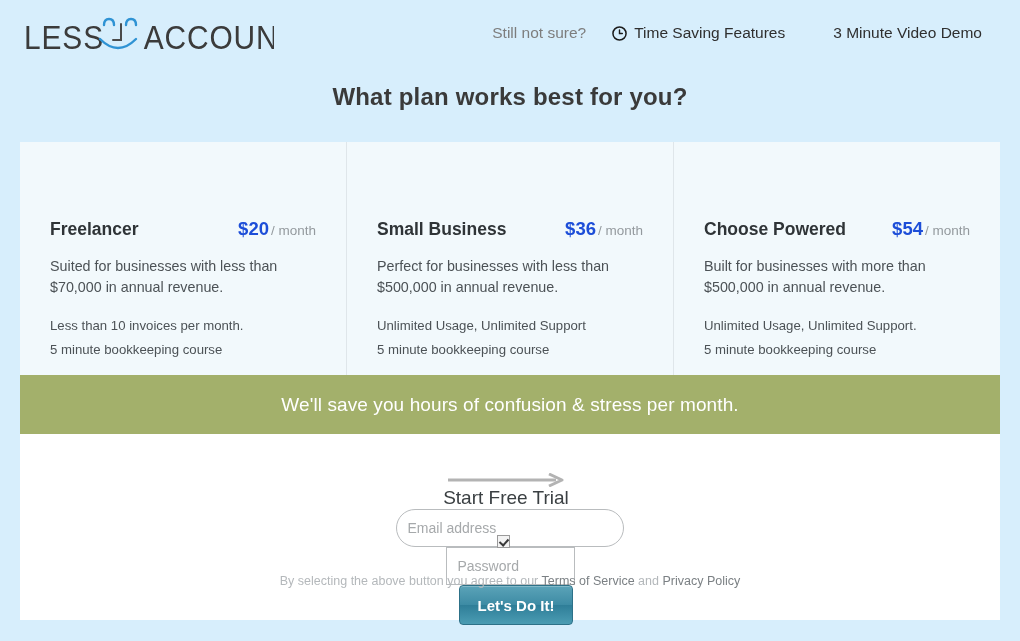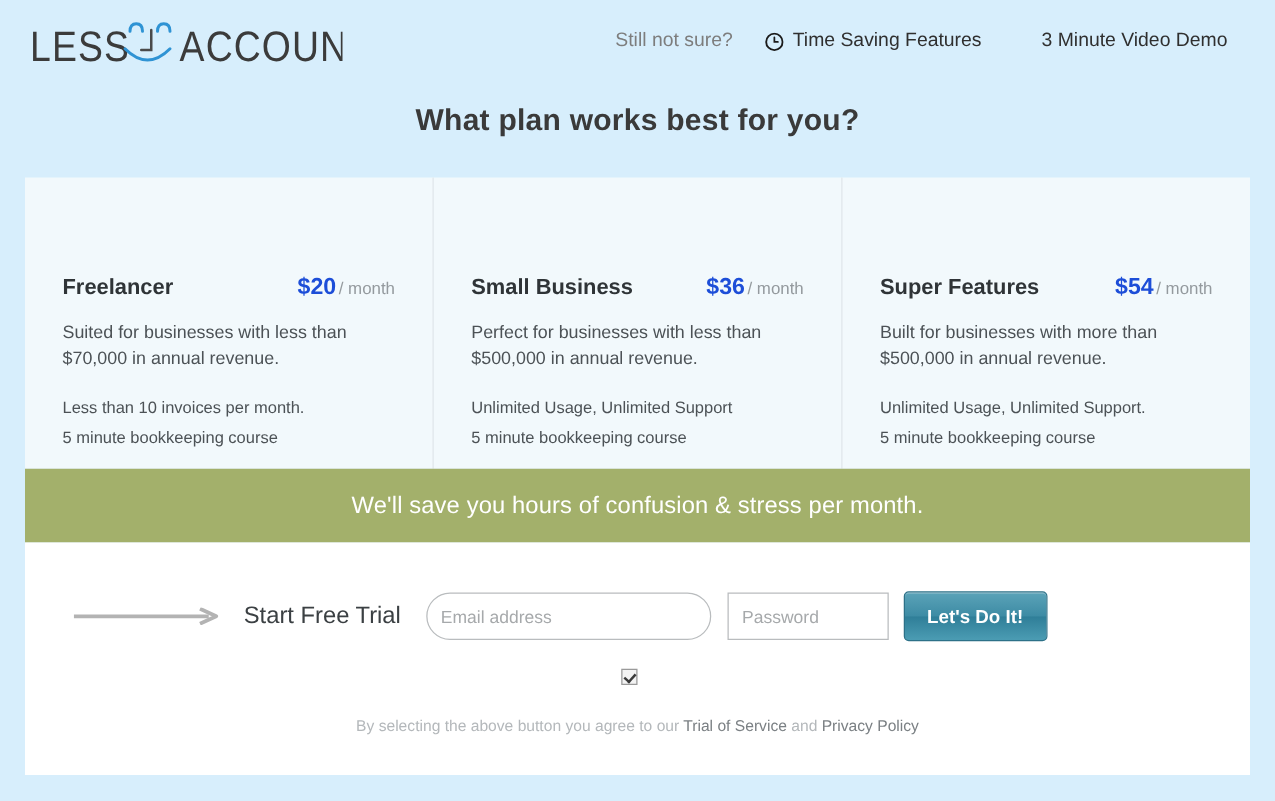--- a/index.html
+++ b/index.html
@@ -211,22 +211,23 @@
     height: 186px;
     background: #ffffff;
   }
   .signup-row {
     position: absolute;
     left: 0;
     top: 39px;
     width: 980px;
     display: flex;
     align-items: center;
-    padding-left: 39px;
-    box-sizing: border-box;
+    padding-left: 12px;
+    box-sizing: border-box;
+    flex-direction: column;
   }
   .arrow {
     width: 118px;
     height: 14px;
     flex: none;
     margin-right: 18px;
   }
   .start-label {
     font-size: 19px;
     color: #3b4043;
@@ -384,21 +385,21 @@
     <div class="plan-feature">Unlimited Usage, Unlimited Support</div>
     <div class="plan-feature">5 minute bookkeeping course</div>
     <div class="plan-btn selected">
       <span class="radio on"></span>
       <span>Chosen Plan</span>
     </div>
   </div>
 
   <div class="plan">
     <div class="plan-head">
-      <span class="plan-name">Super Features</span>
+      <span class="plan-name">Choose Powered</span>
       <span class="plan-price-wrap">
         <span class="plan-price">$54</span><span class="plan-per">/ month</span>
       </span>
     </div>
     <p class="plan-desc">Built for businesses with more than $500,000 in annual revenue.</p>
     <div class="plan-feature">Unlimited Usage, Unlimited Support.</div>
     <div class="plan-feature">5 minute bookkeeping course</div>
     <div class="plan-btn unselected">
       <span class="radio off"></span>
       <span>Choose Me</span>
@@ -427,15 +428,15 @@
     <input class="field password" type="text" placeholder="Password" style="">
 
     <button class="submit-btn">Let's Do It!</button>
   </div>
 
   <div class="subscribe-row">
     <span class="checkbox"></span>
   </div>
 
   <div class="legal-row">
-    <span>By selecting the above button you agree to our </span><a class="legal-link" href="#">Trial of Service</a><span> and </span><a class="legal-link" href="#">Privacy Policy</a>
+    <span>By selecting the above button you agree to our </span><a class="legal-link" href="#">Terms of Service</a><span> and </span><a class="legal-link" href="#">Privacy Policy</a>
   </div>
 </div>
 
 </body></html>

